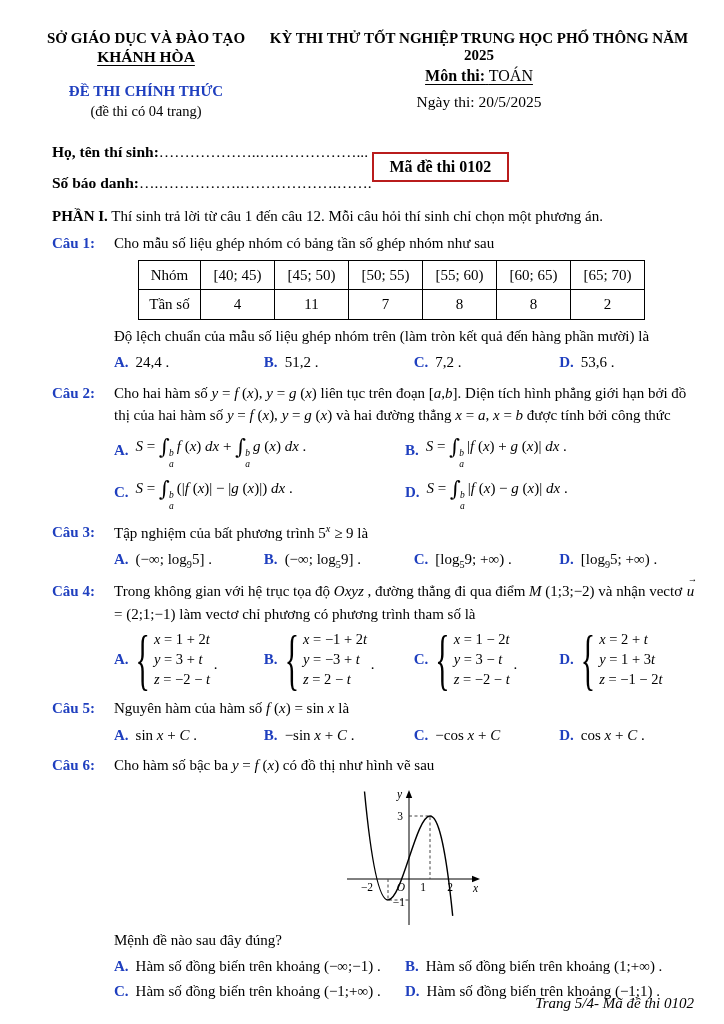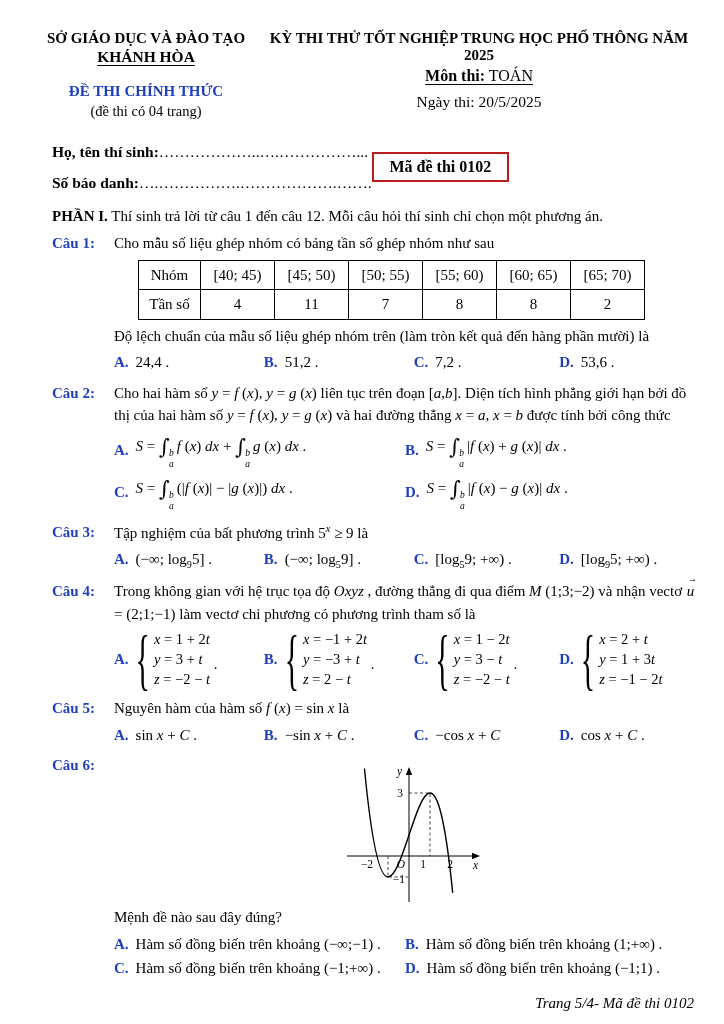--- a/index.html
+++ b/index.html
@@ -310,20 +310,21 @@
               <span class="ol">D.</span>
               <span>cos <i>x</i> + <i>C</i> .</span>
             </span>
         </div>
       </div>
     </div>
 
     <div class="q">
       <div class="q-label">Câu 6:</div>
       <div class="q-body">
+        <div class="q-text">Cho hàm số bậc ba <i>y</i> = <i>f</i> (<i>x</i>) có đồ thị như hình vẽ sau</div>
 
         <div class="figure">
           <svg width="165" height="150" viewBox="0 0 165 150">
 
             <line x1="24" y1="100" x2="152" y2="100" stroke="#000" stroke-width="1"></line>
             <polygon points="157,100 149,96.8 149,103.2" fill="#000"></polygon>
             <line x1="86" y1="146" x2="86" y2="17" stroke="#000" stroke-width="1"></line>
             <polygon points="86,11 82.8,19 89.2,19" fill="#000"></polygon>
 
             <path d="M86,37 L107,37 L107,100" stroke="#444" stroke-width="1" stroke-dasharray="3 2.5" fill="none"></path>

